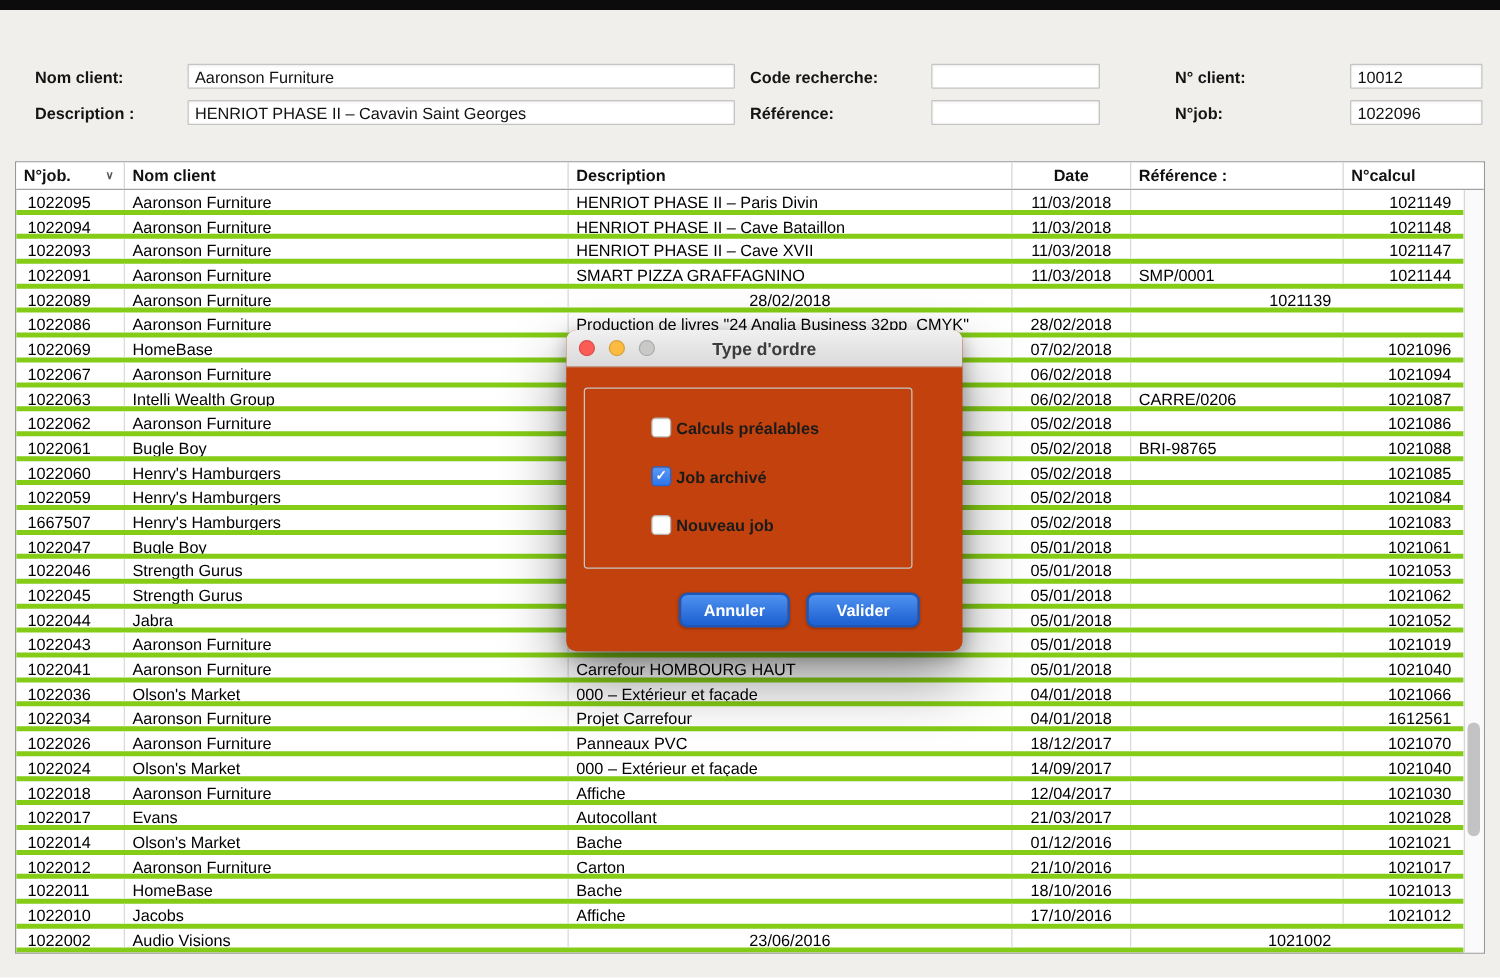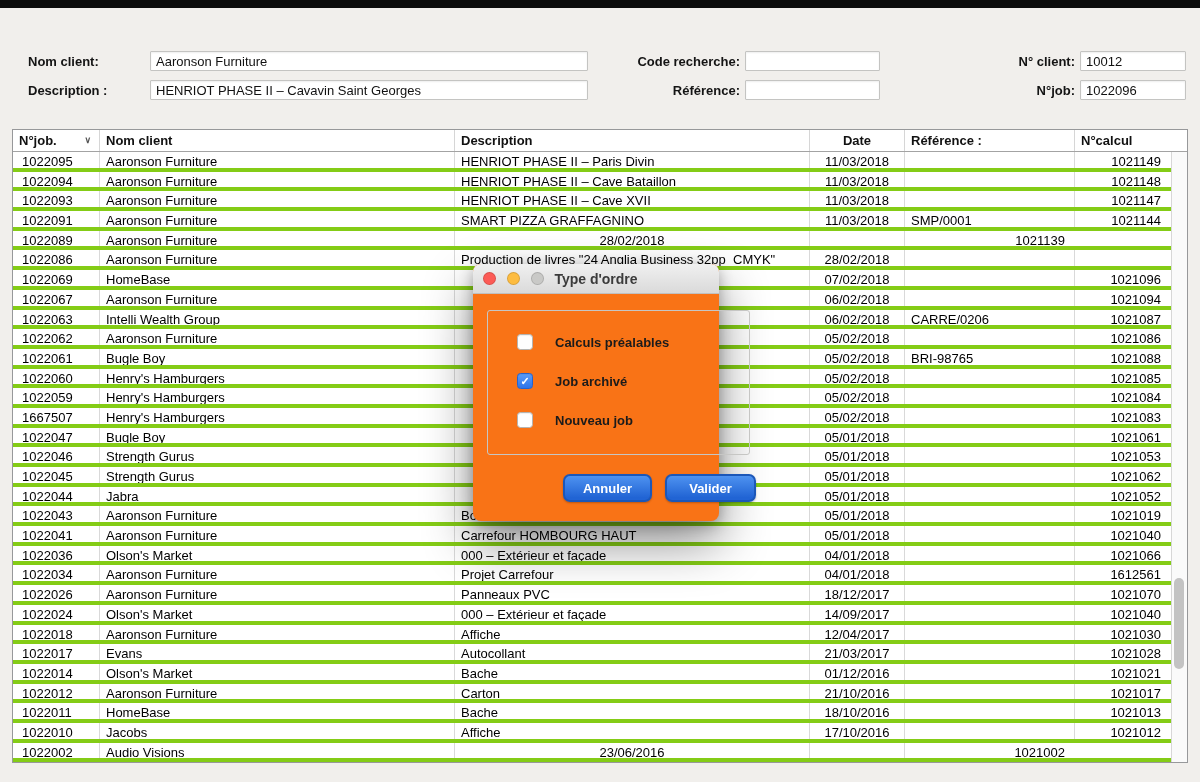--- a/index.html
+++ b/index.html
@@ -8,21 +8,21 @@
     width:1200px; height:782px; position:relative; overflow:hidden;
     background:#f1efec;
     font-family:"Liberation Sans", sans-serif;
     color:#111;
     --accent:#2f74e8;
   }
   .topbar { position:absolute; left:0; top:0; width:1200px; height:8px; background:#0c0c0c; }
 
   
   .flabel { position:absolute; font-size:13px; font-weight:700; color:#141414; white-space:nowrap; }
-  .flabel.right { text-align:right; }
+  .flabel.right { }
   .finput {
     position:absolute; height:20px; background:#fff;
     border:1px solid #c4c4c2; border-radius:1px;
     font:13px "Liberation Sans", sans-serif; padding:0 5px; color:#111;
     box-shadow: inset 0 1px 2px rgba(0,0,0,0.07);
     outline:none;
   }
 
   
   .table {
@@ -57,44 +57,43 @@
     position:absolute; top:22px; right:0; width:16px; bottom:0;
     background:#fafafa; border-left:1px solid #d7d7d7;
   }
   .scroll-thumb {
     position:absolute; left:2px; top:426px; width:10px; height:91px;
     background:#c3c3c3; border-radius:6px;
   }
 
   
   .dialog {
-    position:absolute; left:453px; top:264px; width:246px; height:257px;
-    background:#f97316; border-radius:8px; z-index:10;
+    position:absolute; left:453px; top:264px; width:317px; height:257px;
+    background:#c2410c; border-radius:8px; z-index:10;
     box-shadow:0 22px 50px rgba(0,0,0,0.45), 0 4px 14px rgba(0,0,0,0.28);
-    margin-left:20px;
   }
   .dlg-titlebar {
     position:relative; height:30px; border-radius:8px 8px 0 0;
     background:linear-gradient(#f0f0f0,#dadada);
     border-bottom:1px solid #c0c0c0;
   }
   .dlg-title {
     position:absolute; left:0; right:0; top:0; text-align:center;
     line-height:30px; font-size:14px; font-weight:700; color:#3b3b3b;
   }
   .tl { position:absolute; top:8px; width:13px; height:13px; border-radius:50%; border:1px solid rgba(0,0,0,0.14); }
   .tl.red    { left:10px; background:#fc5b56; }
   .tl.yellow { left:34px; background:#fdbc40; }
   .tl.gray   { left:58px; background:#c9c9c7; }
 
   .dlg-group {
     position:absolute; left:14px; top:46px; width:263px; height:145px;
     border:1px solid #c6c6c4; border-radius:3px;
   }
-  .chk-row { position:absolute; left:44px; height:18px; display:flex; align-items:center; gap:22px; cursor:default; }
+  .chk-row { position:absolute; left:68px; height:18px; display:flex; align-items:center; gap:4px; cursor:default; }
   .chk-row.r0 { top:69px; } .chk-row.r1 { top:108px; } .chk-row.r2 { top:147px; }
   .chk-box {
     width:16px; height:16px; border-radius:3.5px; background:#fefefe;
     border:1px solid #b4b4b2; box-shadow:inset 0 1px 1px rgba(0,0,0,0.06);
     text-align:center; line-height:15px; font-size:11px; font-weight:700; color:transparent;
     flex:0 0 auto;
   }
   .chk-row.checked .chk-box {
     background:linear-gradient(#5a9cf8, var(--accent)); border:1px solid #2463cf; color:#fff;
   }

